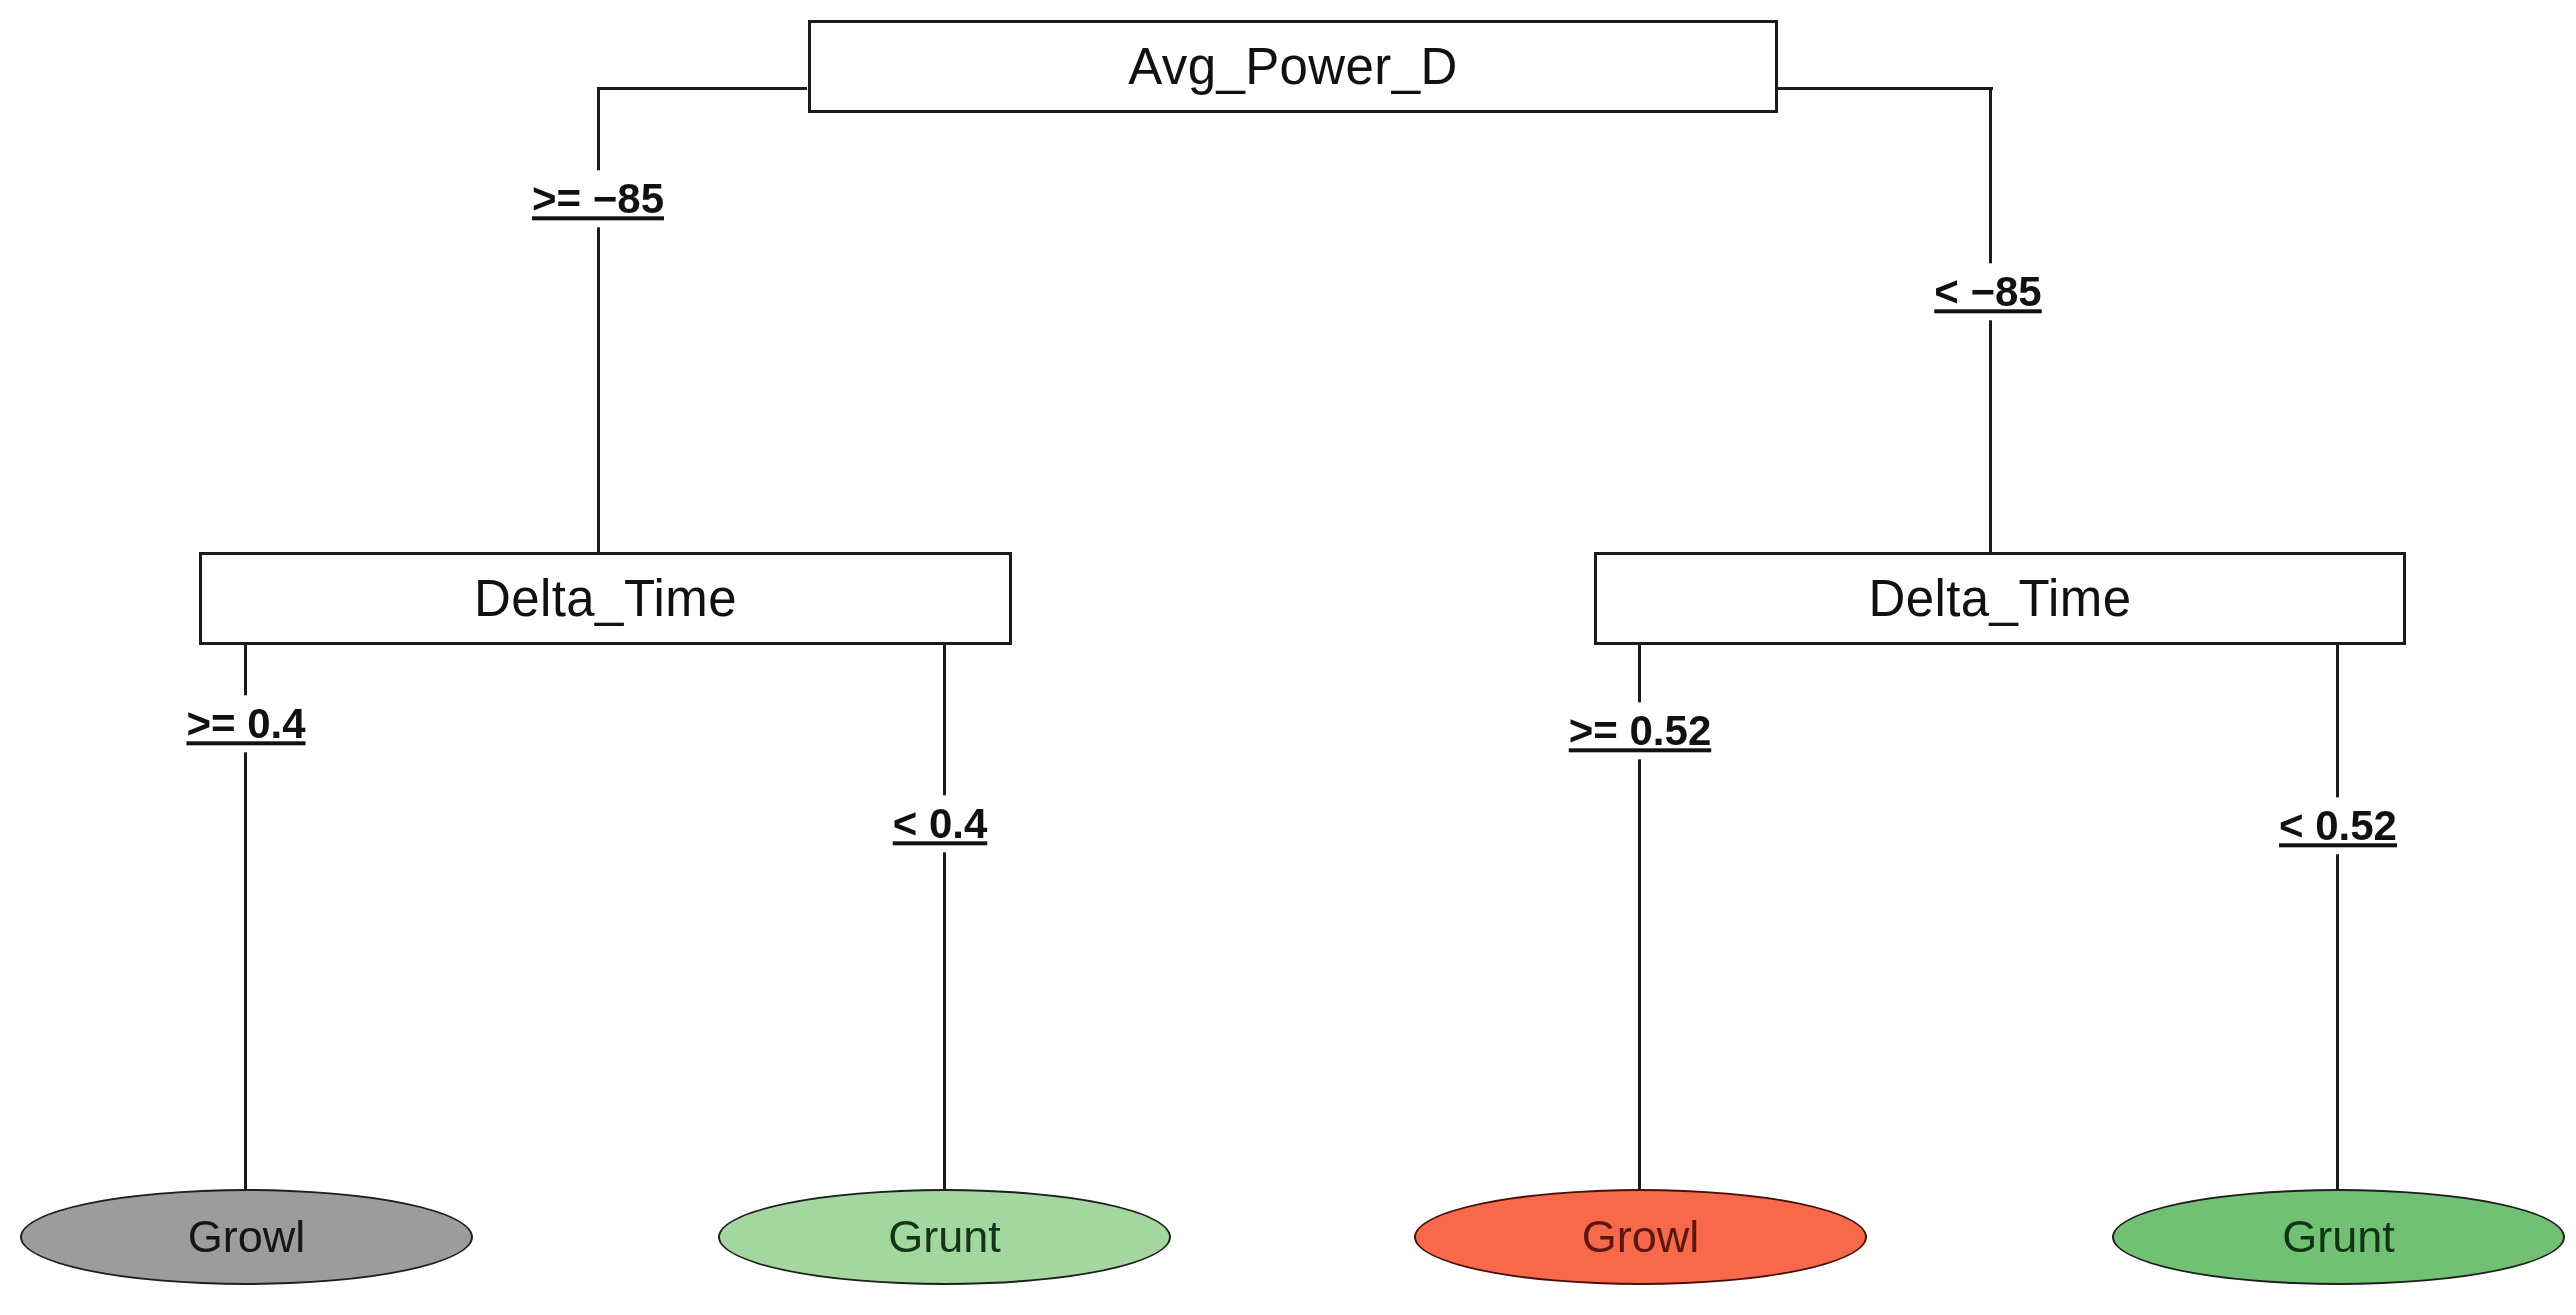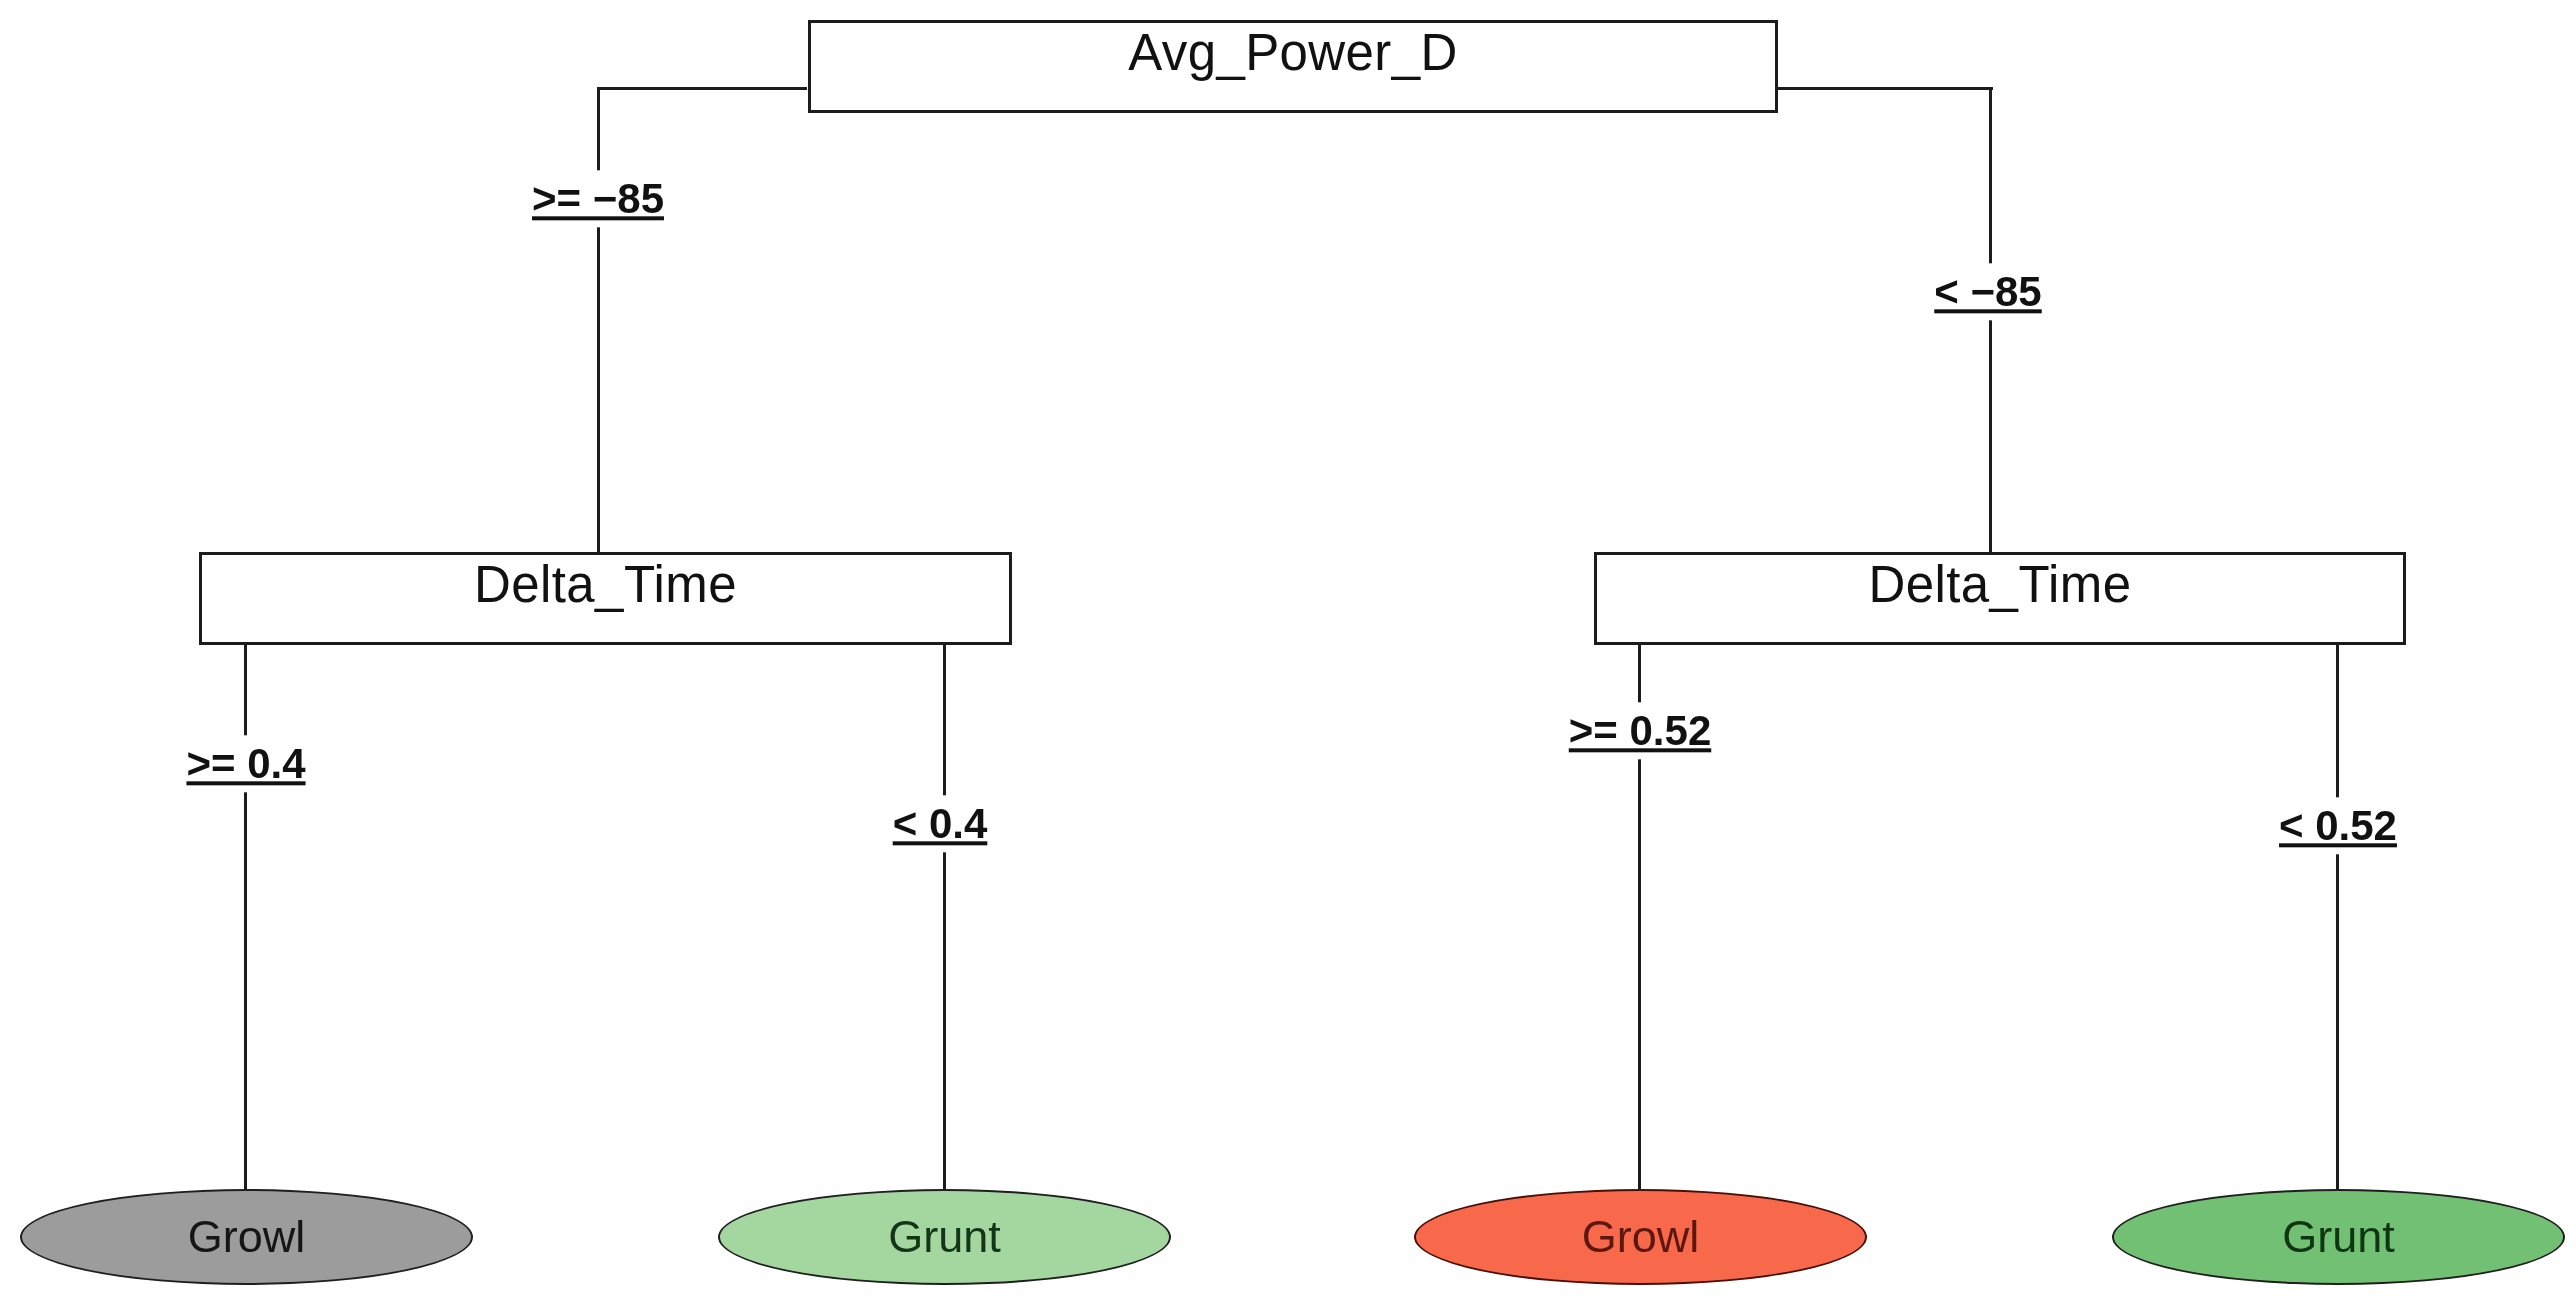--- a/index.html
+++ b/index.html
@@ -22,21 +22,21 @@
   }
   .line.v { width: 3.1px; }
   .line.h { height: 3.1px; }
   
   .node {
     position: absolute;
     box-sizing: border-box;
     background: #ffffff;
     border: 3.1px solid #1c1c1c;
     display: flex;
-    align-items: flex-start;
+    align-items: center;
     justify-content: center;
     font-size: 51px;
     color: #111111;
     letter-spacing: 0.4px;
     white-space: nowrap;
   }
   
   .edge-label {
     position: absolute;
     transform: translate(-50%, -50%);
@@ -87,21 +87,21 @@
   <div class="node" style="left:199px; top:552px; width:813px; height:93px;">
     <span>Delta_Time</span>
   </div>
 
   <div class="node" style="left:1594px; top:552px; width:812px; height:93px;">
     <span>Delta_Time</span>
   </div>
 
   <div class="edge-label" style="left:598px;  top:199px;">&gt;= −85</div>
   <div class="edge-label" style="left:1988px; top:292px;">&lt; −85</div>
-  <div class="edge-label" style="left:246px;  top:764px;">&gt;= 0.4</div>
+  <div class="edge-label" style="left:246px;  top:724px;">&gt;= 0.4</div>
   <div class="edge-label" style="left:940px; top:824px;">&lt; 0.4</div>
   <div class="edge-label" style="left:1640px; top:731px;">&gt;= 0.52</div>
   <div class="edge-label" style="left:2338px; top:826px;">&lt; 0.52</div>
 
   <div class="leaf" style="left: 20px; background-color: rgb(156, 156, 156); color: rgb(22, 22, 22); border-color: rgb(31, 31, 31);">
     <span>Growl</span>
   </div>
 
   <div class="leaf" style="left: 718px; background-color: rgb(164, 215, 159); color: rgb(20, 54, 24); border-color: rgb(31, 31, 31);">
     <span>Grunt</span>

